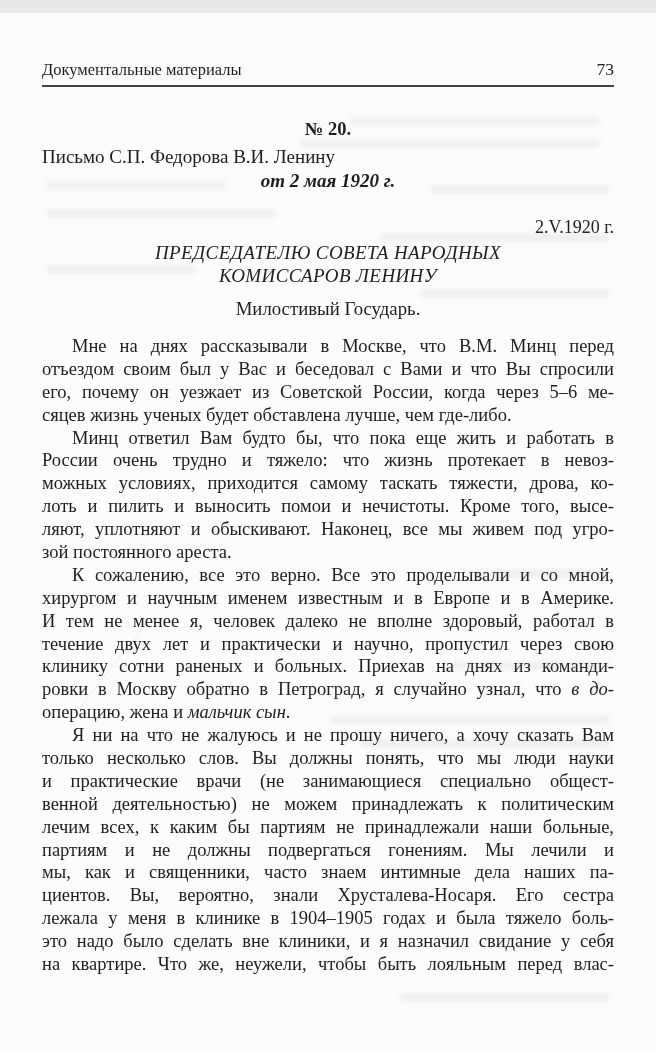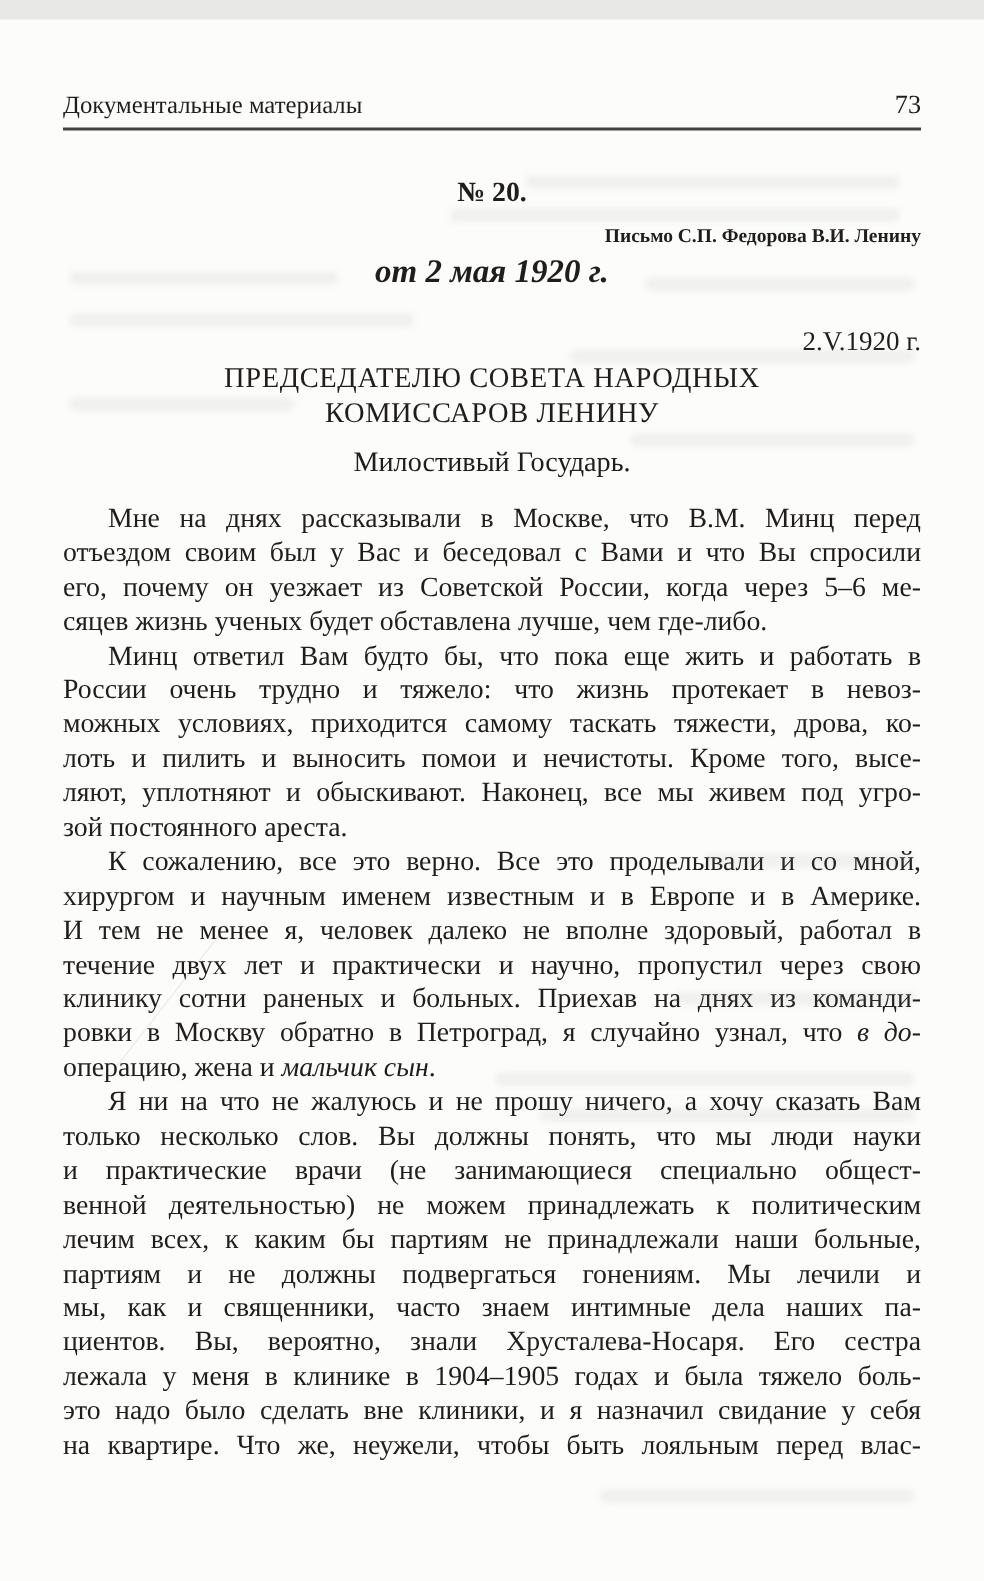--- a/index.html
+++ b/index.html
@@ -21,24 +21,24 @@
   }
   
   .header-row{
     display:flex;justify-content:space-between;align-items:baseline;
     font-size:16.5px;line-height:20px;
   }
   .header-row .pnum{font-size:17.5px;}
   .header-rule{height:2px;background:var(--rule);margin-top:5px;opacity:.88;}
   
   .doc-number{margin-top:32px;text-align:center;font-weight:bold;font-size:18.5px;line-height:20px;}
-  .doc-title{margin:6px 0 0 0;text-align:right;font-weight:bold;font-size:13px;line-height:23px;}
-  .doc-subtitle{margin-top:2px;text-align:center;font-style:italic;font-weight:600;font-size:22px;line-height:22px;}
+  .doc-title{margin:6px 0 0 0;text-align:left;font-weight:normal;font-size:19px;line-height:23px;}
+  .doc-subtitle{margin-top:2px;text-align:center;font-style:italic;font-weight:600;font-size:19px;line-height:22px;}
   .doc-date{margin-top:26px;text-align:right;font-size:18px;line-height:19px;}
-  .addressee{margin-top:5px;text-align:center;font-size:19px;line-height:22.5px;letter-spacing:.4px;}
+  .addressee{margin-top:5px;text-align:center;font-size:19px;line-height:22.5px;letter-spacing:.4px;font-style:italic;}
   .salutation{margin-top:12px;text-align:center;font-size:18.8px;line-height:20px;}
   
   .body-text{margin-top:16px;font-size:18.5px;}
   .line{
     height:22.9px;
     line-height:22.9px;
     text-align:justify;
     text-align-last:justify;
     white-space:normal;
     overflow:visible;

